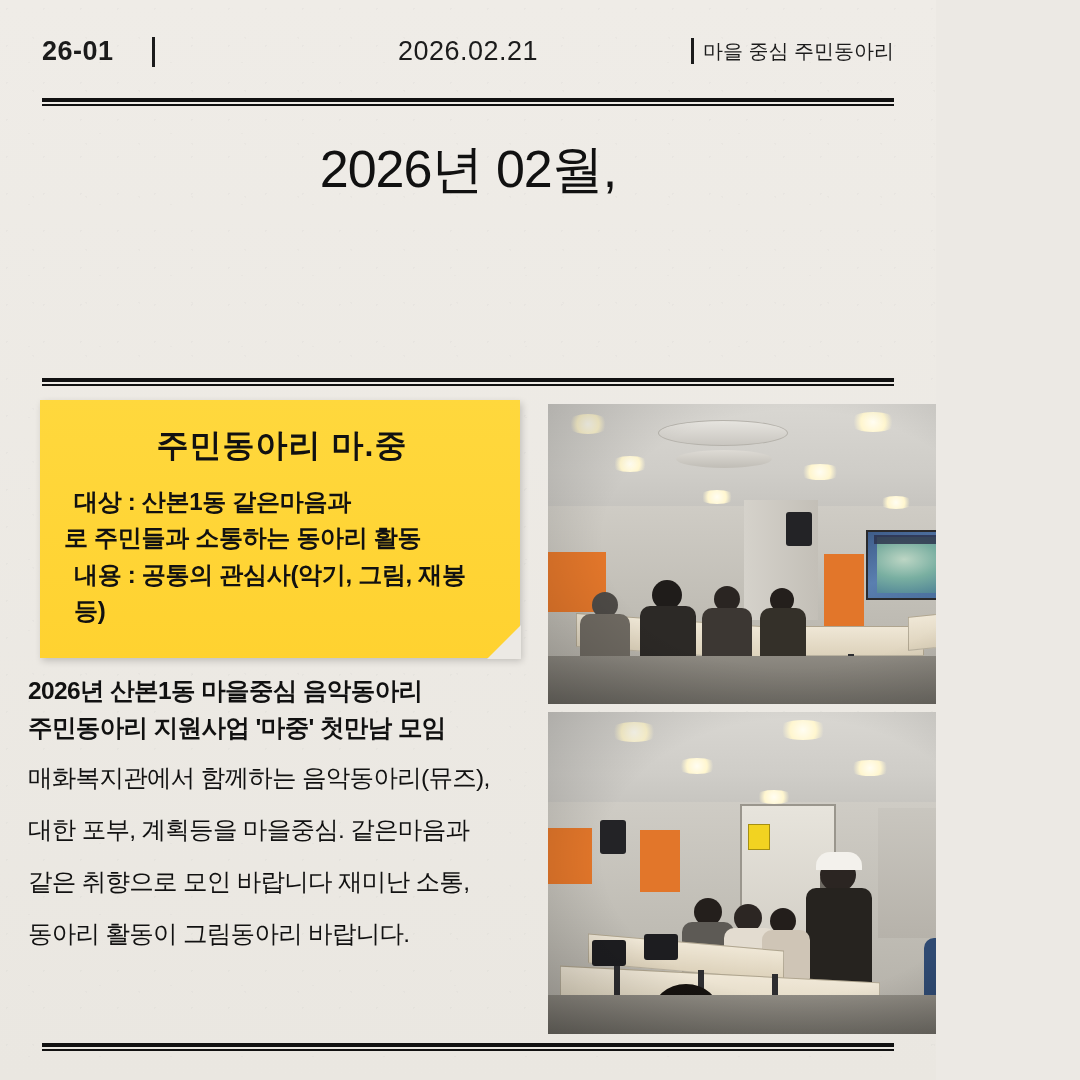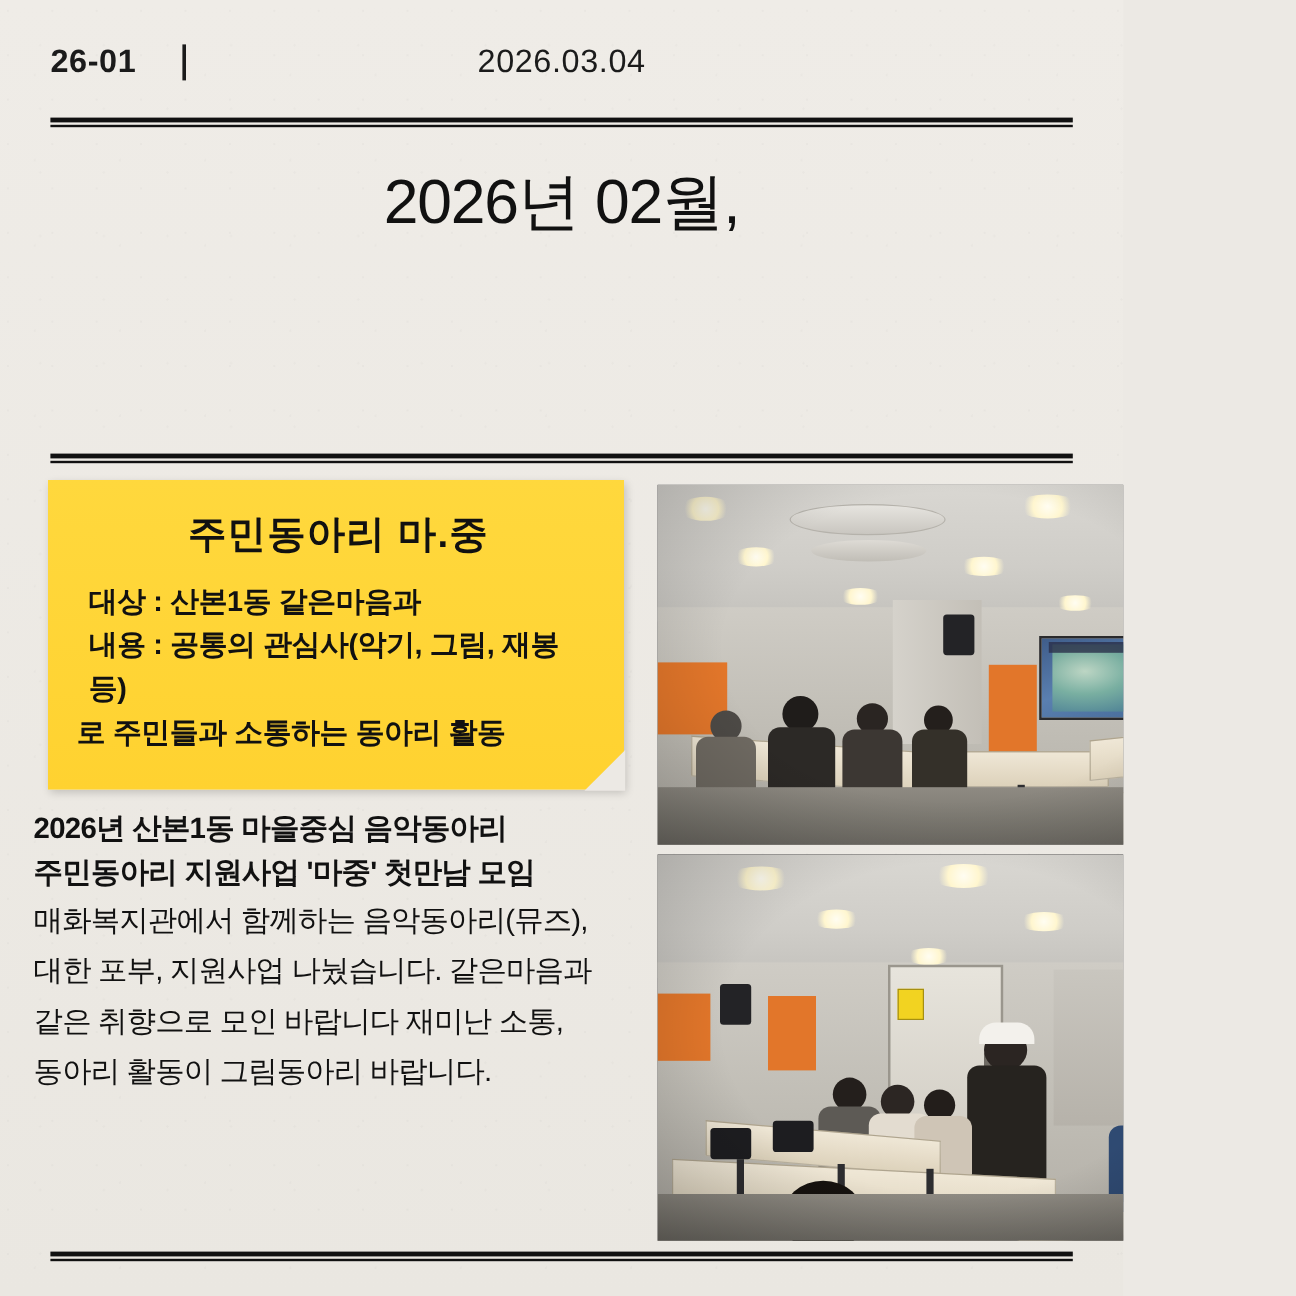--- a/index.html
+++ b/index.html
@@ -101,21 +101,21 @@
   
   .body-copy {
     position: absolute; left: 28px; top: 672px;
     width: 512px;
   }
   .body-strong {
     font-size: 24.5px; font-weight: 800; color: #111;
     line-height: 1.52; letter-spacing: -0.6px;
   }
   .body-text {
-    margin-top: 2px;
+    margin-top: 12px;
     font-size: 24.5px; font-weight: 400; color: #111;
     line-height: 1.62; letter-spacing: -0.7px;
   }
 
   
   .photo {
     position: absolute;
     overflow: hidden;
     background: #3a3a3c;
   }
@@ -177,43 +177,47 @@
   .shade { position: absolute; background: rgba(0,0,0,0.18); }
 </style>
 </head>
 <body>
 
 <div class="card">
 
   <div class="topbar">
     <span class="issue">26-01</span>
     <span class="vbar-left"></span>
-    <span class="date">2026.03.04</span>
+    <span class="date">2026.02.21</span>
+    <span class="brand-wrap">
+      <span class="vbar-right"></span>
+      <span class="brand">마을 중심 주민동아리</span>
+    </span>
   </div>
 
   <div class="rule rule-top"></div>
 
   <div class="title-block">
     <div class="title-sub">2026년 02월,</div>
   </div>
 
   <div class="rule rule-mid"></div>
 
   <div class="note">
     <div class="note-title">주민동아리 마.중</div>
     <div class="note-line">대상 : 산본1동 같은마음과</div>
+    <div class="note-line cont">로 주민들과 소통하는 동아리 활동</div>
     <div class="note-line">내용 : 공통의 관심사(악기, 그림, 재봉 등)</div>
-    <div class="note-line cont">로 주민들과 소통하는 동아리 활동</div>
   </div>
 
   <div class="body-copy">
     <div class="body-strong">2026년 산본1동 마을중심 음악동아리</div>
     <div class="body-strong">주민동아리 지원사업 '마중'  첫만남 모임</div>
     <div class="body-text">매화복지관에서 함께하는 음악동아리(뮤즈),</div>
-    <div class="body-text">대한 포부, 지원사업 나눴습니다. 같은마음과</div>
+    <div class="body-text">대한 포부, 계획등을 마을중심. 같은마음과</div>
     <div class="body-text">같은 취향으로 모인 바랍니다 재미난 소통,</div>
     <div class="body-text">동아리 활동이 그림동아리 바랍니다.</div>
   </div>
 
   <div class="photo photo-1">
     <div class="ceiling"></div>
     <div class="wall"></div>
 
     <div class="ph" style="left:110px;top:16px;width:130px;height:26px;border-radius:50%;
                 background:linear-gradient(180deg,#e6e4df,#c9c6c0);border:1px solid #b5b2ab;"></div>

